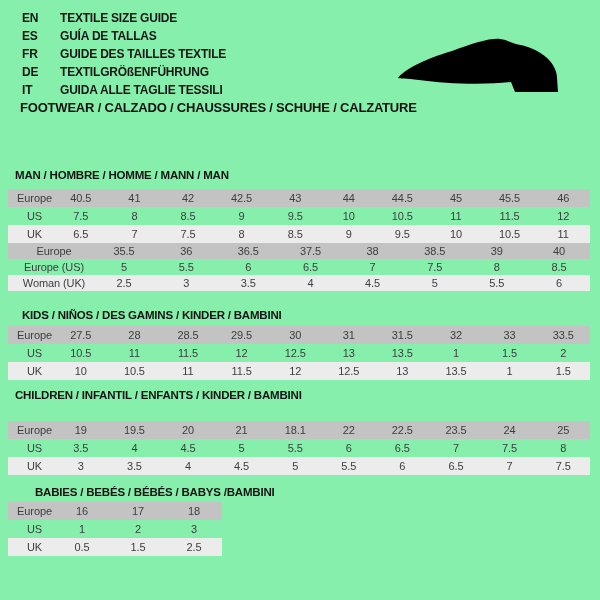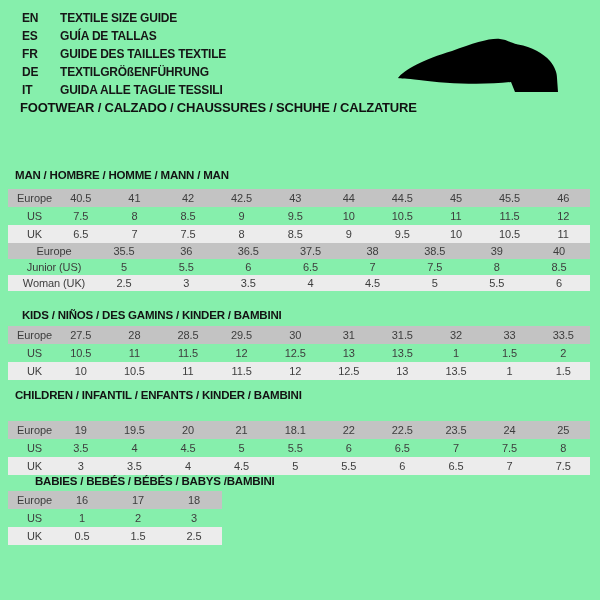--- a/index.html
+++ b/index.html
@@ -36,21 +36,21 @@
   
   .tables { position:absolute; top:163px; left:8px; width:582px; }
   .section-title {
     font-size:11.5px; font-weight:700; letter-spacing:-0.2px; color:#131313;
     margin-left:7px; white-space:nowrap; line-height:12px;
   }
   .t-man    .section-title { margin-top:6px;  margin-bottom:8px; }
   .t-junior .section-title { margin-top:12px; margin-bottom:4px; }
   .t-kids   .section-title { margin-top:18px; margin-bottom:5px;padding-left:7px; }
   .t-child  .section-title { margin-top:9px;  margin-bottom:20px; }
-  .t-baby   .section-title { margin-bottom:4px;padding-left:20px; }
+  .t-baby   .section-title { margin-top:11px; margin-bottom:4px;padding-left:20px; }
 
   table.size-table {
     width:582px; border-collapse:collapse; table-layout:fixed;
   }
   table.size-table td {
     height:18px; font-size:11px; font-weight:400; letter-spacing:-0.1px;
     color:#3d3d3d; text-align:center; vertical-align:middle; white-space:nowrap;
   }
   table.size-table td:first-child { width:46px; text-align:center; padding-left:7px; }
   table.junior td { height:16px; }
@@ -163,21 +163,21 @@
               <td>35.5</td>
               <td>36</td>
               <td>36.5</td>
               <td>37.5</td>
               <td>38</td>
               <td>38.5</td>
               <td>39</td>
               <td>40</td>
             </tr>
             <tr>
-              <td>Junior (US)</td>
+              <td>Europe (US)</td>
               <td>5</td>
               <td>5.5</td>
               <td>6</td>
               <td>6.5</td>
               <td>7</td>
               <td>7.5</td>
               <td>8</td>
               <td>8.5</td>
             </tr>
             <tr>

